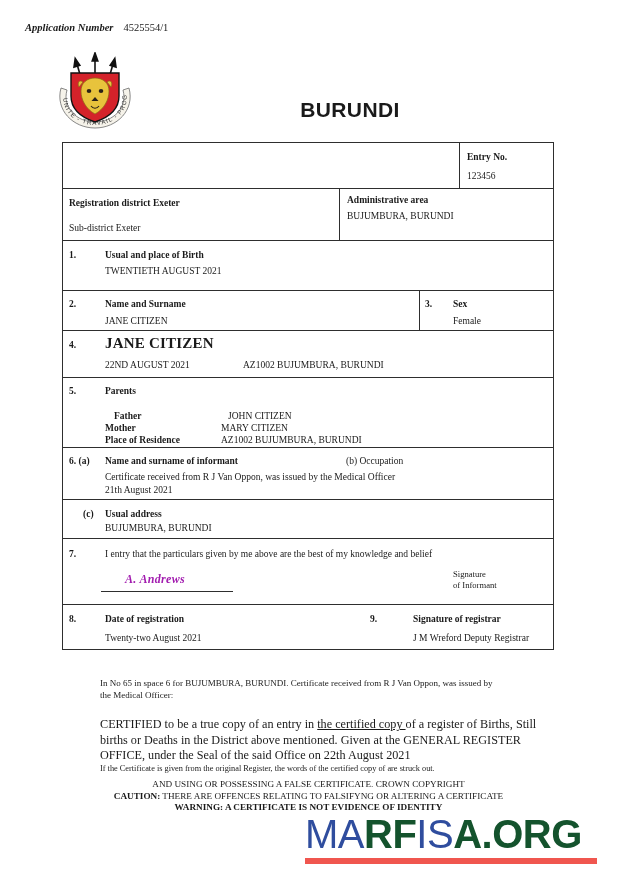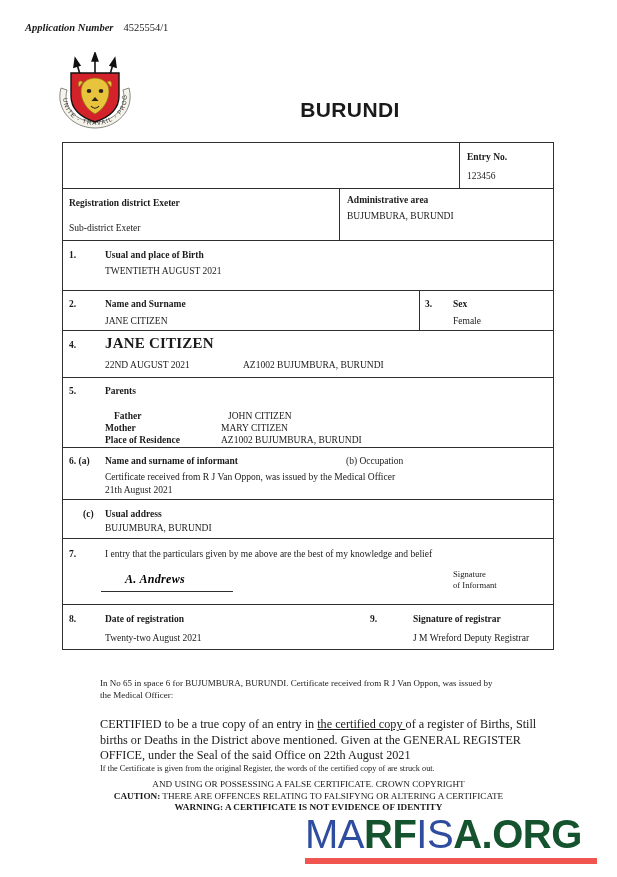--- a/index.html
+++ b/index.html
@@ -134,21 +134,21 @@
   .sig-line {
     position: absolute;
     border-bottom: 1.3px solid #2e2e2e;
   }
   .signature {
     position: absolute;
     font-family: "Liberation Serif", serif;
     font-style: italic;
     font-weight: bold;
     font-size: 12px;
-    color: #000000;
+    color: #a21caf;
     letter-spacing: 0.3px;
   }
   .sig-caption {
     position: absolute;
     font-size: 8.6px;
     line-height: 11px;
     white-space: nowrap;
   }
 
   

